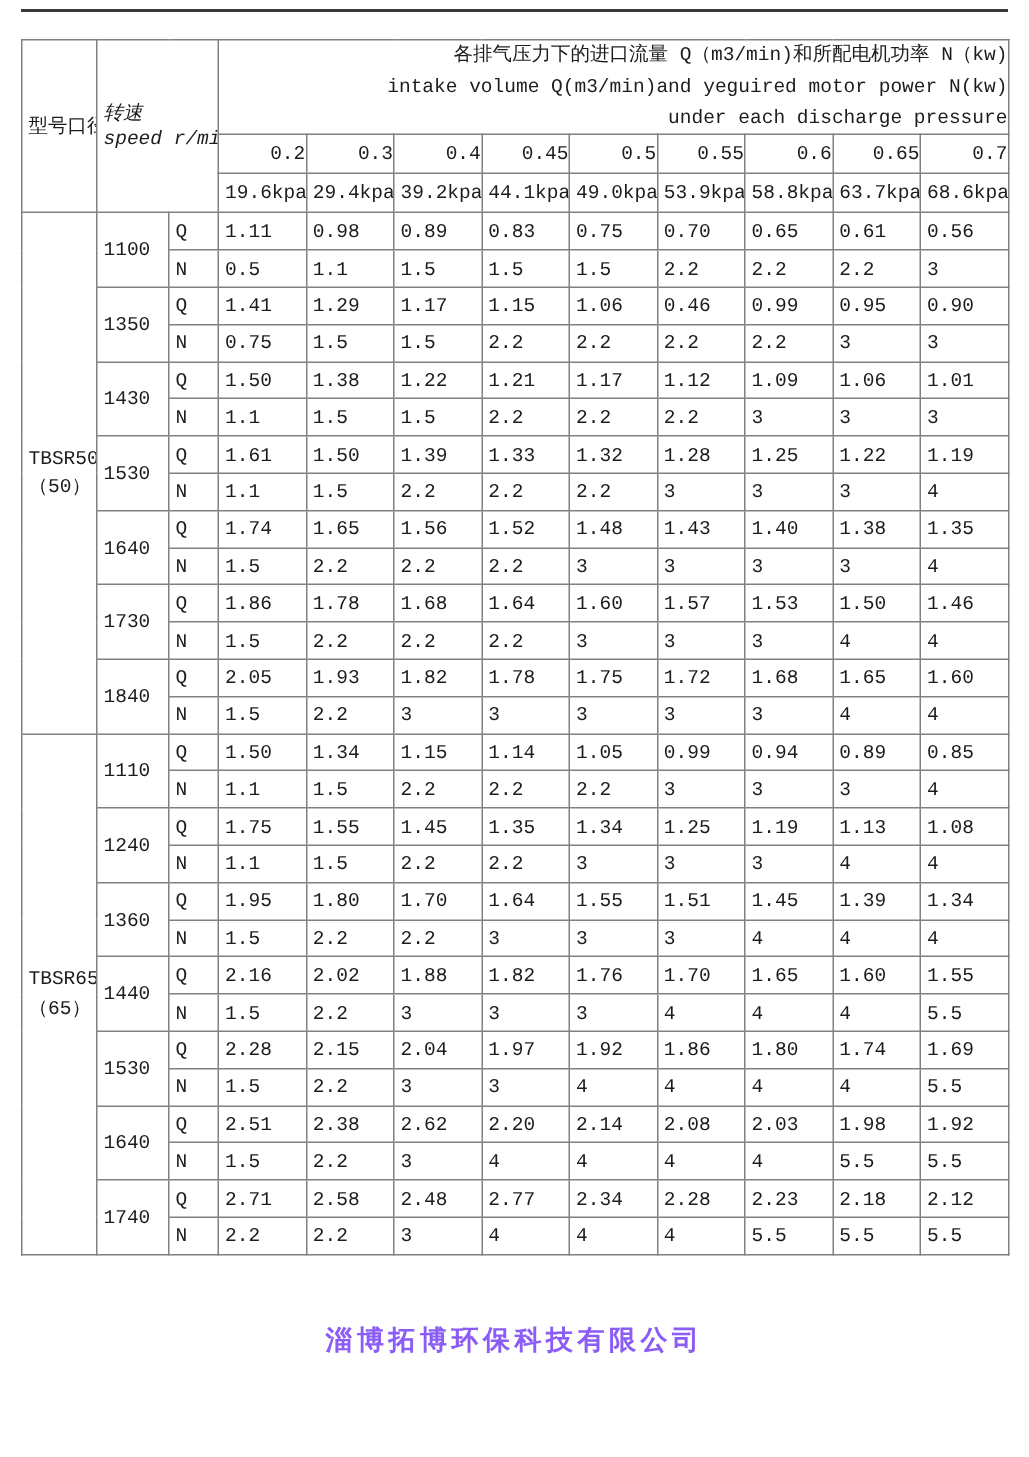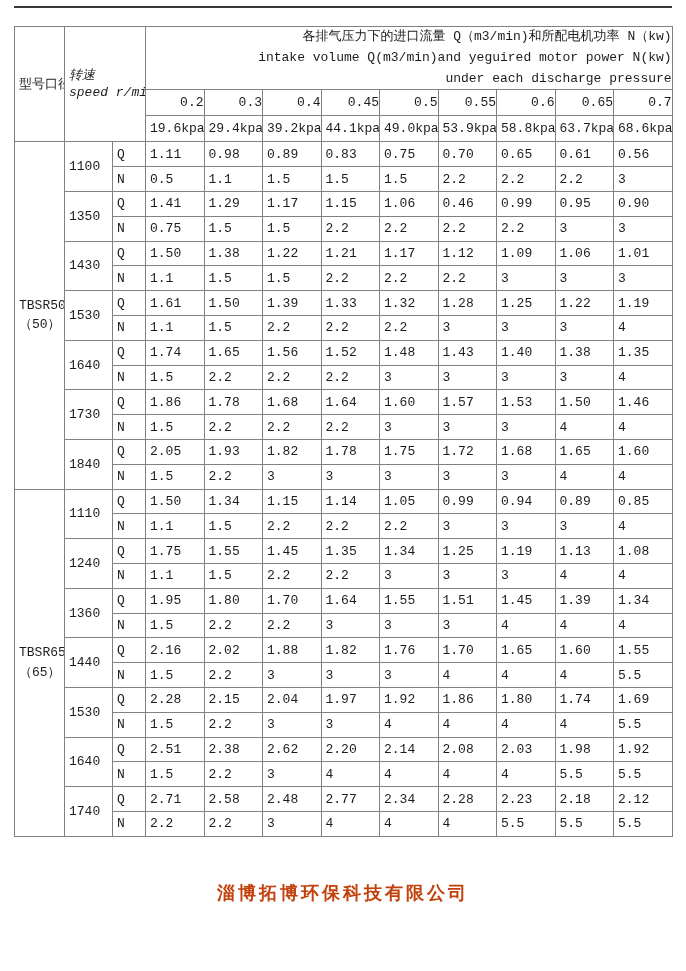--- a/index.html
+++ b/index.html
@@ -503,15 +503,15 @@
           <td class="val">4</td>
           <td class="val">4</td>
           <td class="val">4</td>
           <td class="val">5.5</td>
           <td class="val">5.5</td>
           <td class="val">5.5</td>
         </tr>
       </tbody>
   </table>
 
-  <div class="footer" style="color: #c2410c;">淄博拓博环保科技有限公司</div>
+  <div class="footer" style="color: #8b5cf6;">淄博拓博环保科技有限公司</div>
 
 </div>
 
 </body></html>

